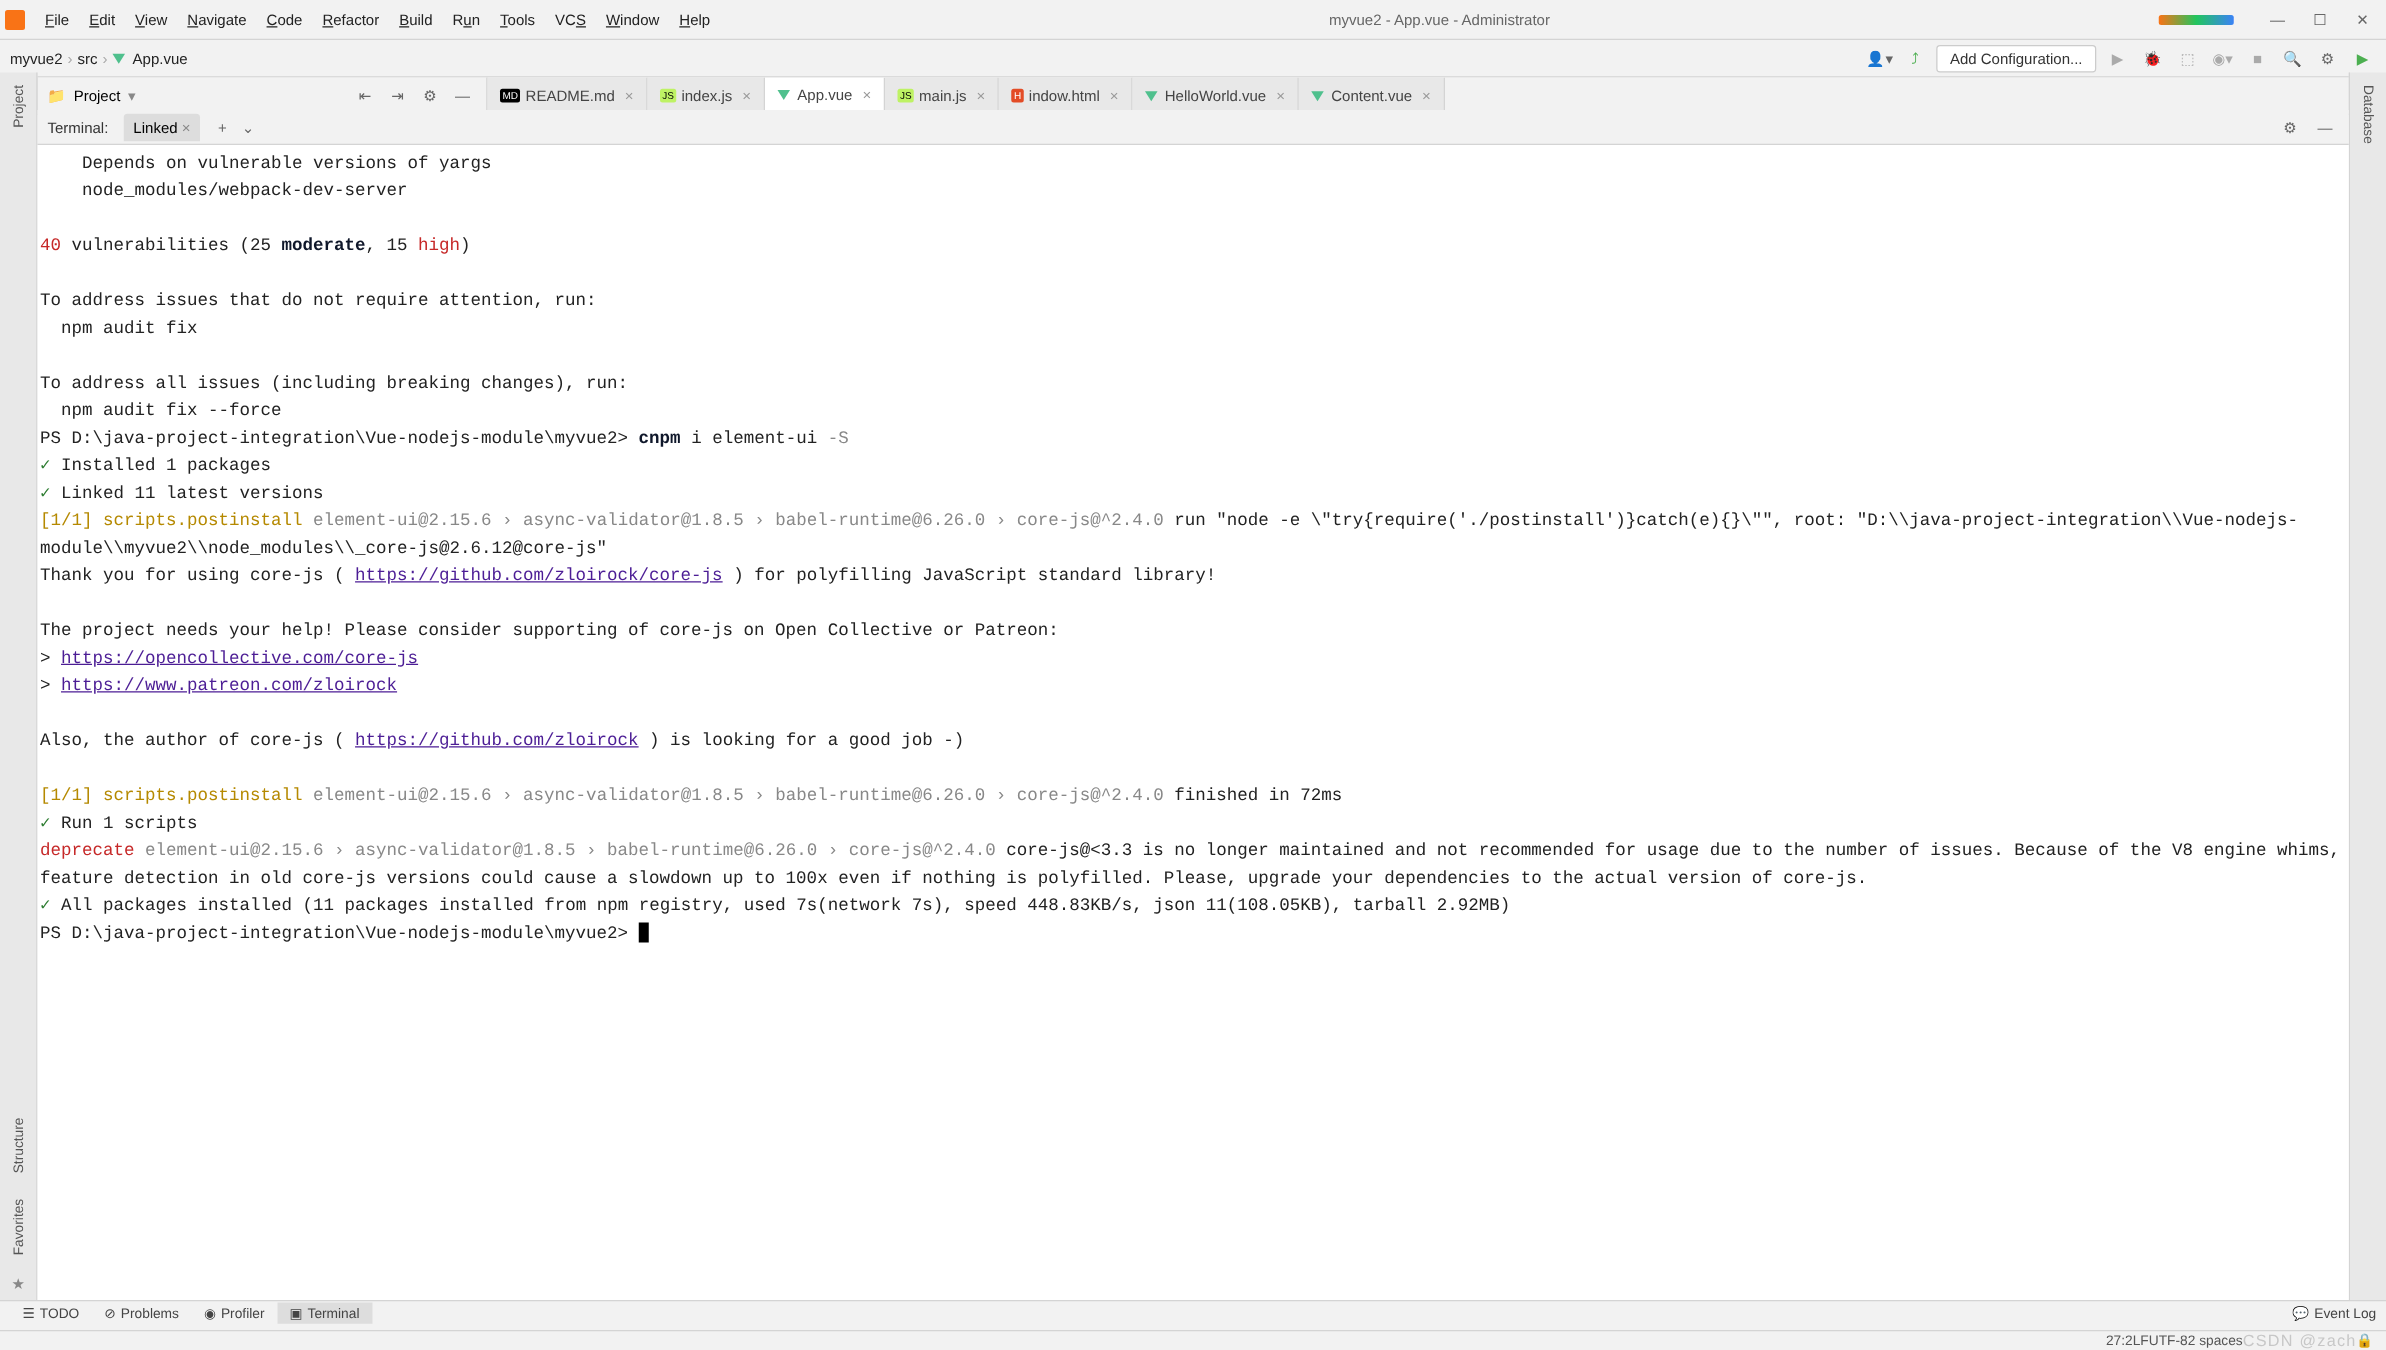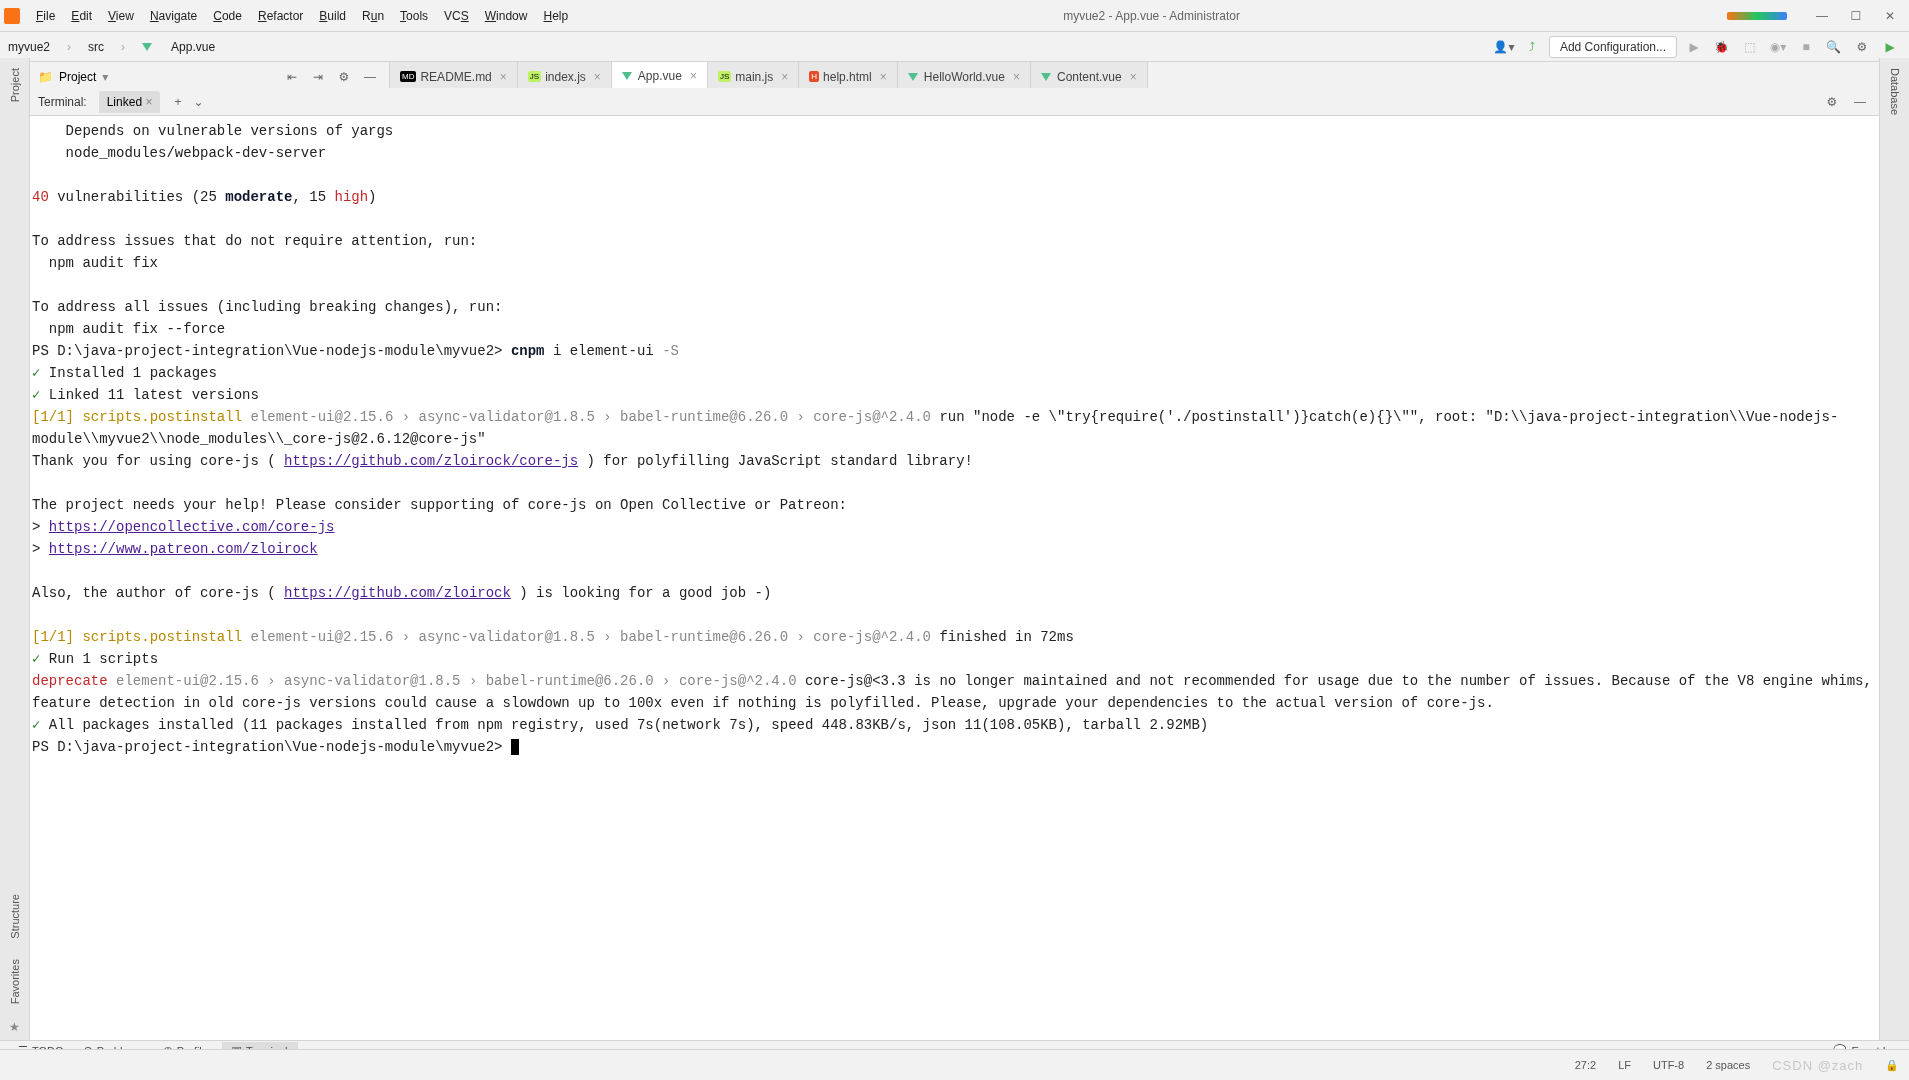--- a/index.html
+++ b/index.html
@@ -32,21 +32,21 @@
 
 
 .nav-row {
   height: 30px;
   background: #f2f2f2;
   display: flex;
   align-items: center;
   padding: 0 8px;
   border-bottom: 1px solid #d4d4d4;
 }
-.breadcrumb { display: flex; align-items: center; gap: 17px; flex: 1; }
+.breadcrumb { display: flex; align-items: center; gap: 4px; flex: 1; }
 .breadcrumb span { color: #222; }
 .breadcrumb .sep { color: #aaa; }
 .vue-icon { display: inline-block; width: 0; height: 0; border-left: 5px solid transparent; border-right: 5px solid transparent; border-top: 8px solid #4fc08d; margin-right: 2px; }
 .toolbar-right { display: flex; align-items: center; gap: 6px; }
 .tb-btn { width: 22px; height: 22px; display: flex; align-items: center; justify-content: center; cursor: pointer; color: #666; border-radius: 3px; }
 .add-config-btn { padding: 3px 10px; border: 1px solid #ccc; background: #fff; border-radius: 3px; cursor: pointer; color: #333; }
 
 
 .tabs-row {
   height: 30px;
@@ -178,30 +178,30 @@
 .bt-tab { padding: 2px 10px; cursor: pointer; color: #444; font-size: 11px; display: flex; align-items: center; gap: 4px; }
 .bt-tab.active { background: #ddd; }
 .event-log { margin-left: auto; display: flex; align-items: center; gap: 4px; font-size: 11px; color: #444; }
 
 
 .status-bar {
   position: absolute;
   left: 0;
   right: 0;
   bottom: 0;
-  height: 31px;
+  height: 16px;
   background: #f2f2f2;
   border-top: 1px solid #d4d4d4;
   display: flex;
   align-items: center;
   justify-content: flex-end;
   padding: 0 10px;
   font-size: 11px;
   color: #555;
-  gap: 22px;
+  gap: 0;
 }
 .watermark { color: rgba(100,100,100,0.3); font-size: 13px; letter-spacing: 1px; }
 </style>
 </head>
 <body>
 
 <div class="title-bar">
   <div class="app-icon"></div>
   <div class="menu-item"><u>F</u>ile</div>
   <div class="menu-item"><u>E</u>dit</div>
@@ -277,21 +277,21 @@
         <span>App.vue</span>
         <span class="tab-close">×</span>
       </div>
     <div class="tab">
         <span class="tab-icon icon-js">JS</span>
         <span>main.js</span>
         <span class="tab-close">×</span>
       </div>
     <div class="tab">
         <span class="tab-icon icon-html">H</span>
-        <span>help.html</span>
+        <span>indow.html</span>
         <span class="tab-close">×</span>
       </div>
     <div class="tab">
         <span class="vue-icon"></span>
         <span>HelloWorld.vue</span>
         <span class="tab-close">×</span>
       </div>
     <div class="tab">
         <span class="vue-icon"></span>
         <span>Content.vue</span>

